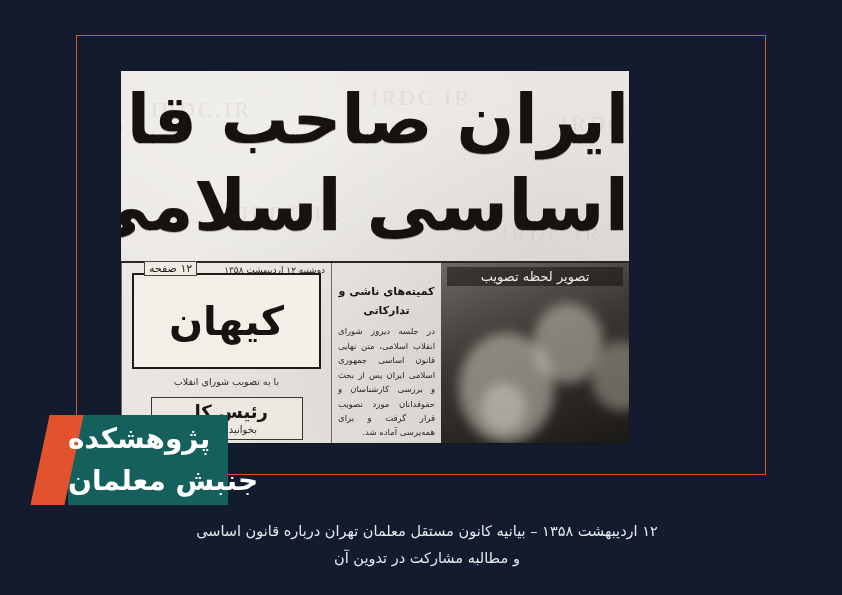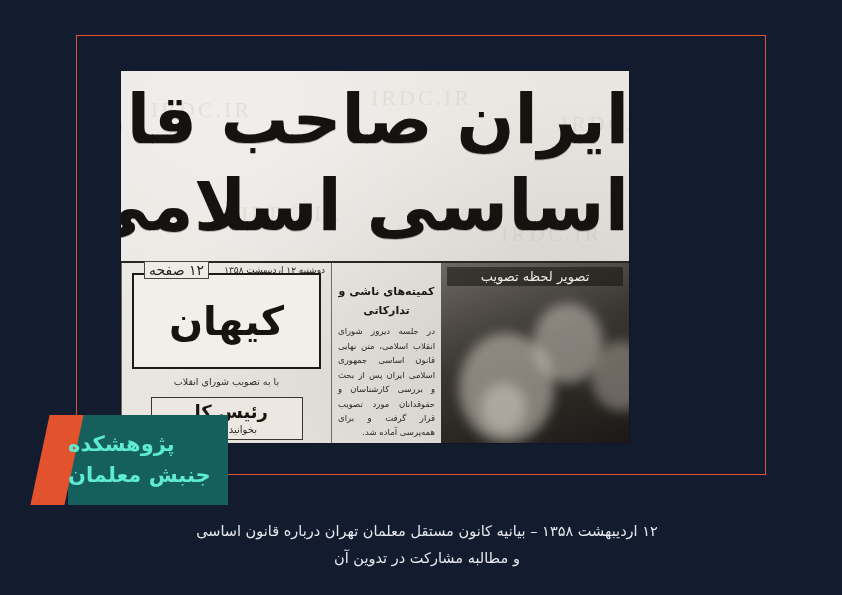--- a/index.html
+++ b/index.html
@@ -144,21 +144,21 @@
     position: absolute;
     top: 2px;
     right: 6px;
     font-size: 9px;
     color: #2b2720;
   }
   .masthead-pages {
     position: absolute;
     top: -14px;
     left: 10px;
-    font-size: 14px;
+    font-size: 11px;
     color: #1d1a16;
     border: 1px solid #4a453d;
     padding: 0 4px;
     background: #efece6;
   }
   .sub-note {
     margin-top: 6px;
     font-size: 9.5px;
     color: #2e2a24;
     text-align: center;
@@ -252,22 +252,22 @@
     position: absolute;
     left: -28px;
     top: 0;
     width: 34px;
     height: 90px;
     background: #e2522c;
     transform: skewX(-12deg);
     z-index: -1;
   }
   .badge .l1, .badge .l2 {
-    color: #5eead4;
-    font-size: 21px;
+    color: #ffffff;
+    font-size: 28px;
     font-weight: bold;
     line-height: 1.5;
     white-space: nowrap;
     text-align: right;
   }
 
   
   .caption {
     position: absolute;
     left: 0;

